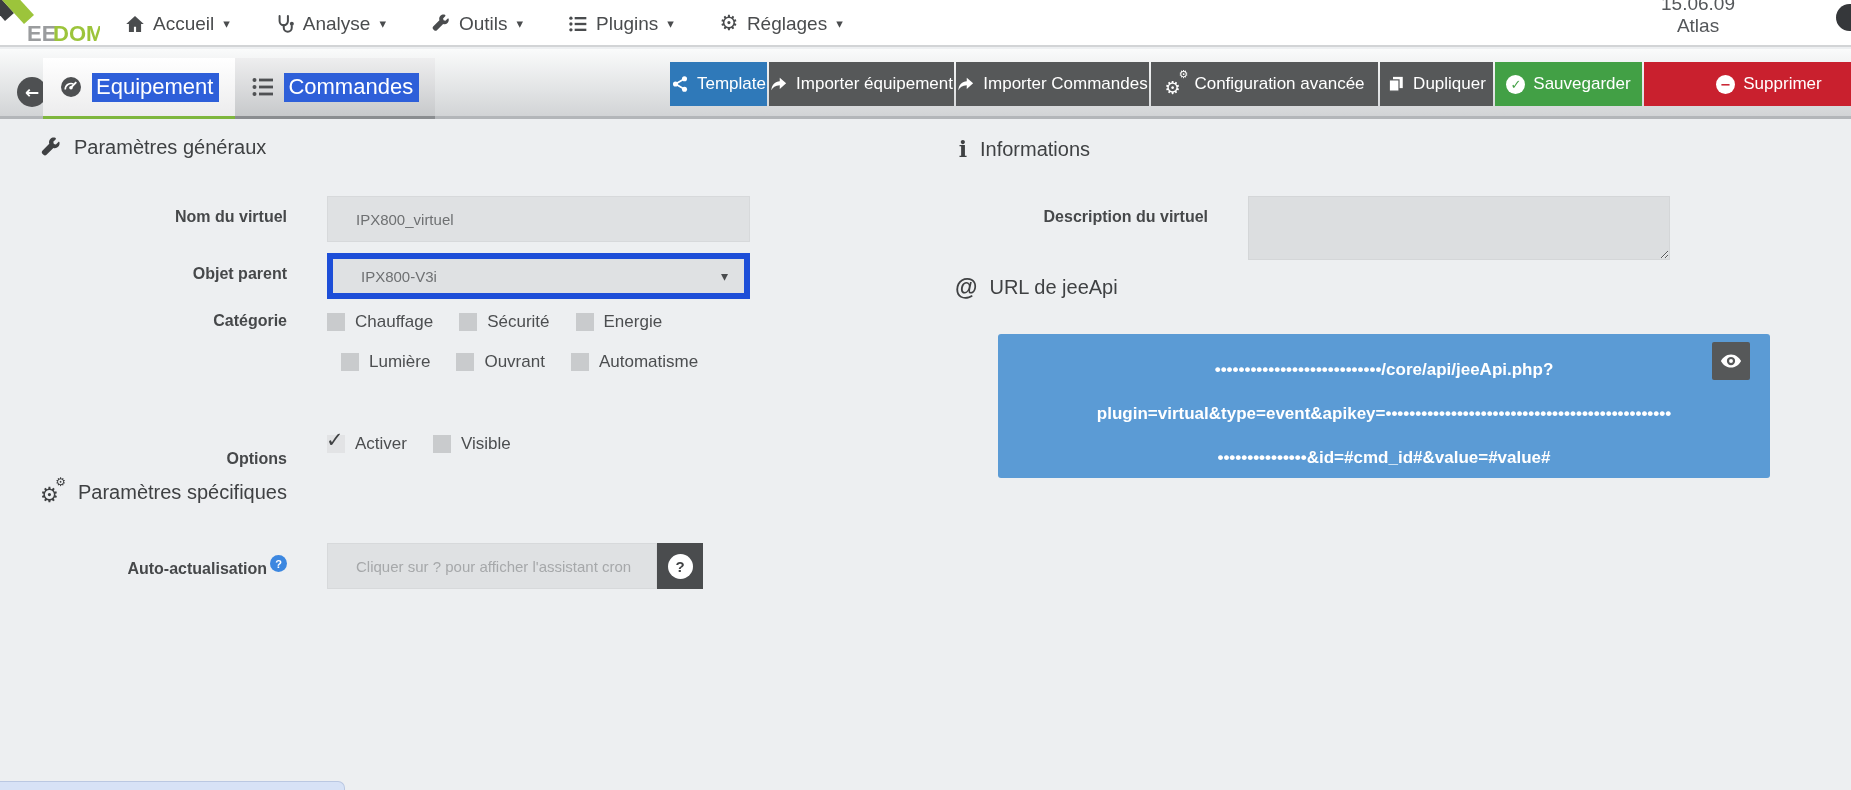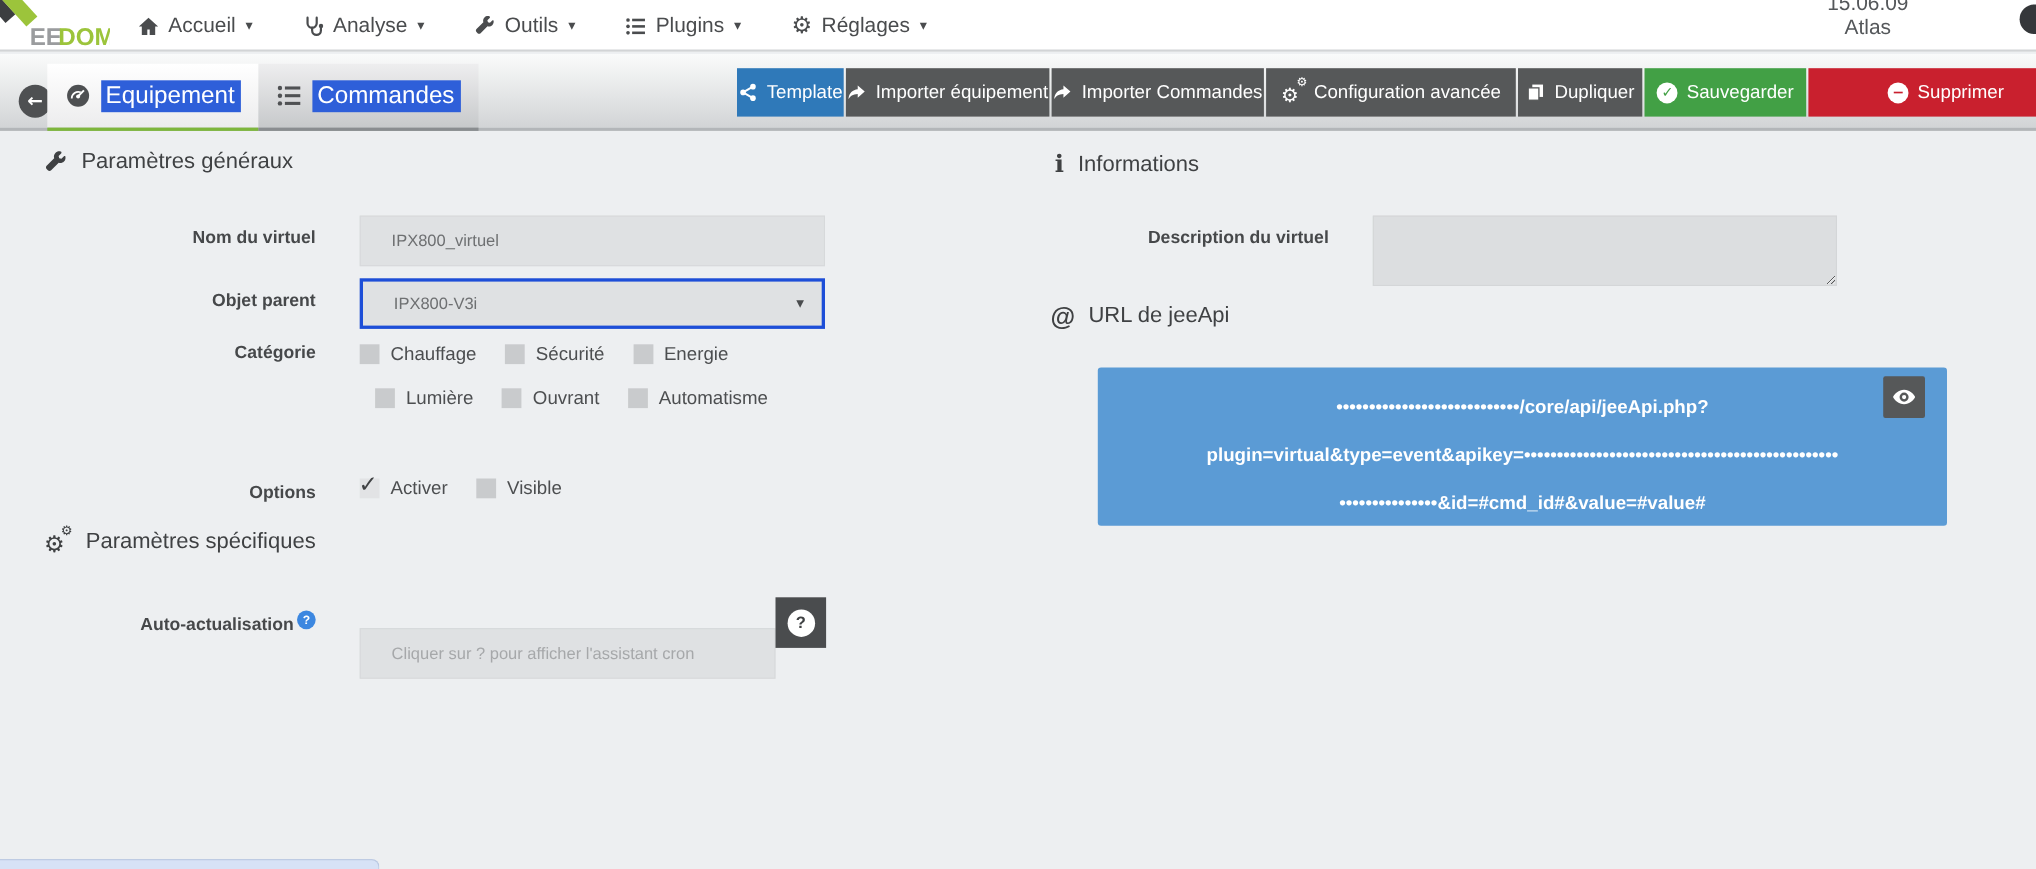--- a/index.html
+++ b/index.html
@@ -74,36 +74,36 @@
 
   .frow { position:absolute; left:0; width:100%; }
   .flabel { position:absolute; left:0; top:12px; width:257px; text-align:right; font-size:16px; font-weight:bold; color:#46484a; }
   .col-right .flabel { width:263px; }
   .ctrl { position:absolute; left:297px; }
   .col-right .ctrl { left:303px; }
 
   .tinput { width:423px; height:46px; background:#dfe1e3; border:1px solid #d7d9db; font-family:inherit;
             font-size:15px; color:#6e7072; padding:0 12px 0 28px; outline:none; }
   .tinput::placeholder { color:#a6a8aa; opacity:1; }
-  .select { width:423px; height:46px; background:#dfe1e3; border:3px solid #1d4ed8; display:flex; align-items:center;
+  .select { width:423px; height:46px; background:#dfe1e3; border:6px solid #1d4ed8; display:flex; align-items:center;
             cursor:pointer; font-size:15px; color:#6e7072; padding:0 16px 0 28px; }
   .select .sel-caret { margin-left:auto; font-family:"DejaVu Sans",sans-serif; font-size:14px; color:#4a4c4e; }
 
   .cb-row { display:flex; align-items:center; gap:26px; height:24px; }
   .cb-item { display:flex; align-items:center; gap:10px; cursor:pointer; font-size:17px; color:#4c4e50; }
   .cb { position:relative; width:18px; height:18px; background:#c9cbcd; flex:none; }
   .cb.cb-lite { background:#e2e3e5; }
   .cb .check { position:absolute; left:-1px; top:-7px; font-family:"DejaVu Sans",sans-serif; font-size:21px;
                font-weight:bold; color:#3f4143; }
 
   .help-badge { display:inline-flex; width:17px; height:17px; border-radius:50%; background:#3c87e0; color:#fff;
                 font-size:11px; font-weight:bold; align-items:center; justify-content:center; vertical-align:super;
                 margin-left:3px; cursor:pointer; }
   .assist-wrap { display:flex; }
-  .assist-input { width:378px;margin-top:28px; }
+  .assist-input { width:330px; }
   .assist-btn { width:46px; height:46px; background:#4a4c4e; border:none; cursor:pointer; display:flex;
                 align-items:center; justify-content:center; }
   .assist-btn .q-circle { width:25px; height:25px; border-radius:50%; background:#fff; color:#3f4143;
                           display:flex; align-items:center; justify-content:center; font-size:15px; font-weight:bold; }
 
   .desc-area { width:422px; height:64px; background:#dcdee0; border:1px solid #d4d6d8; resize:both;
                font-family:inherit; font-size:15px; color:#6e7072; padding:6px 10px; outline:none; }
 
   .url-box { position:absolute; left:53px; top:215px; width:772px; height:144px; background:#5b9bd5; border-radius:3px;
              color:#fff; font-size:17px; font-weight:bold; text-align:center; padding:14px 40px 0 40px; line-height:44px;
@@ -315,21 +315,21 @@
           </label>
           <label class="cb-item">
             <span class="cb"></span>
             <span>Automatisme</span>
           </label>
         </div>
       </div>
     </div>
 
     <div class="frow" style="top:313px;">
-      <div class="flabel" style="top:8px;">Options</div>
+      <div class="flabel" style="top:18px;">Options</div>
       <div class="ctrl cb-row" style="top:0;">
         <label class="cb-item">
           <span class="cb cb-lite">
             <span class="check">✓</span>
           </span>
           <span>Activer</span>
         </label>
         <label class="cb-item">
           <span class="cb"></span>
           <span>Visible</span>

